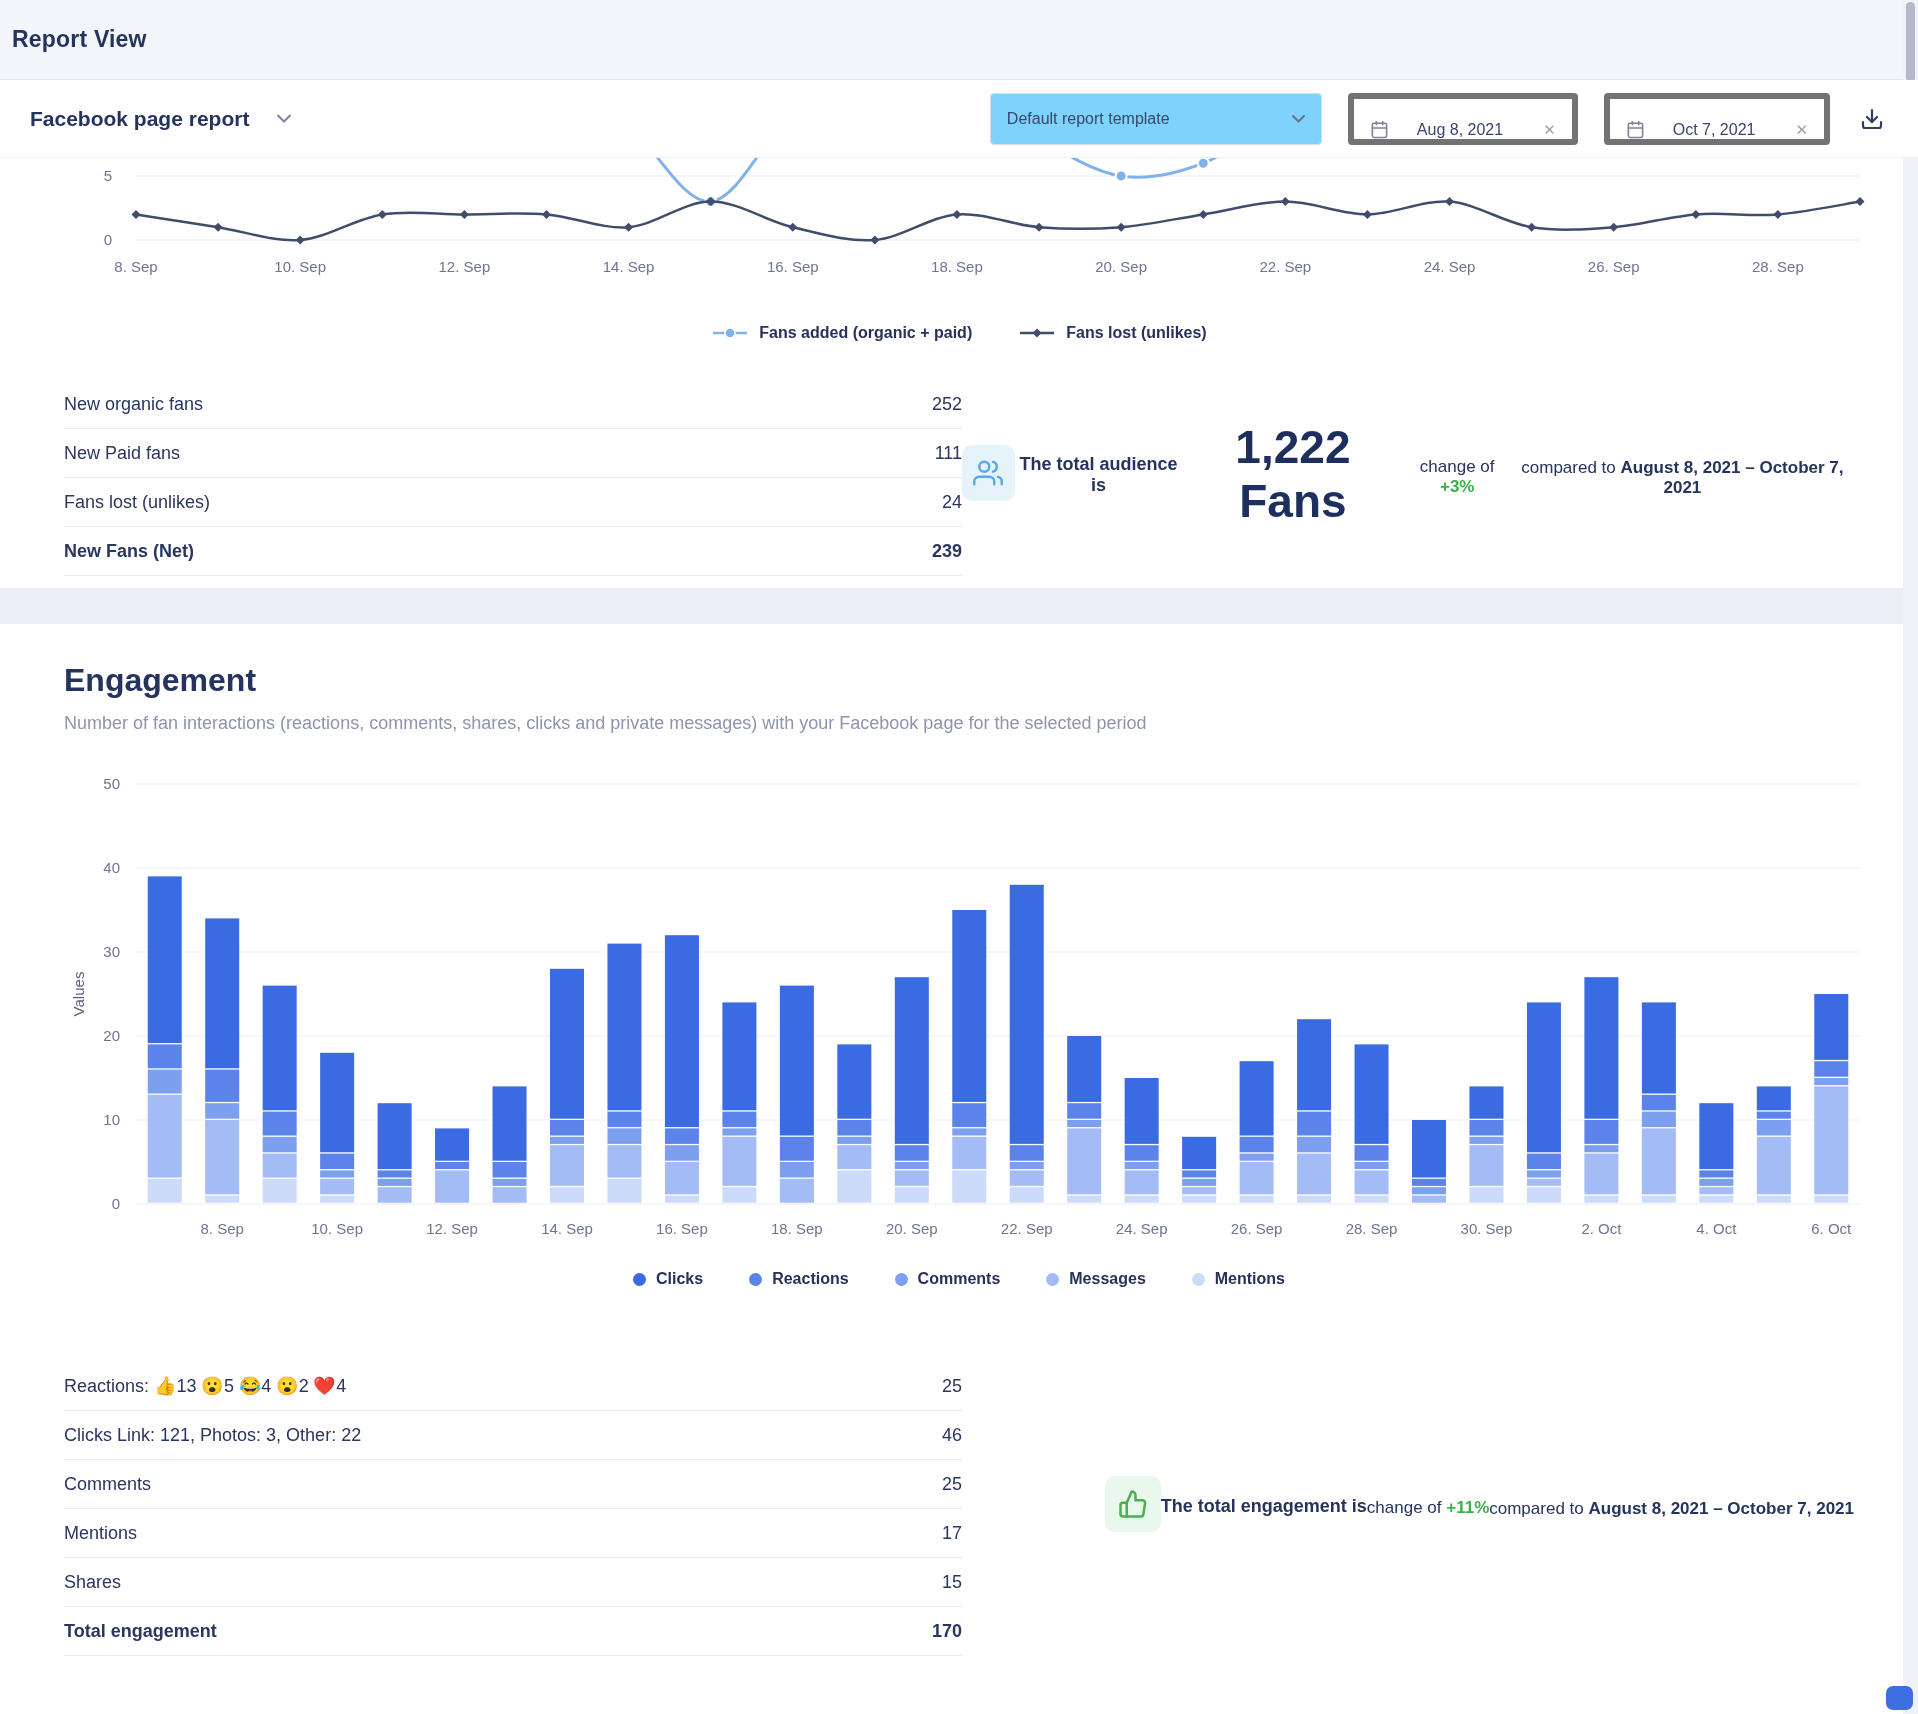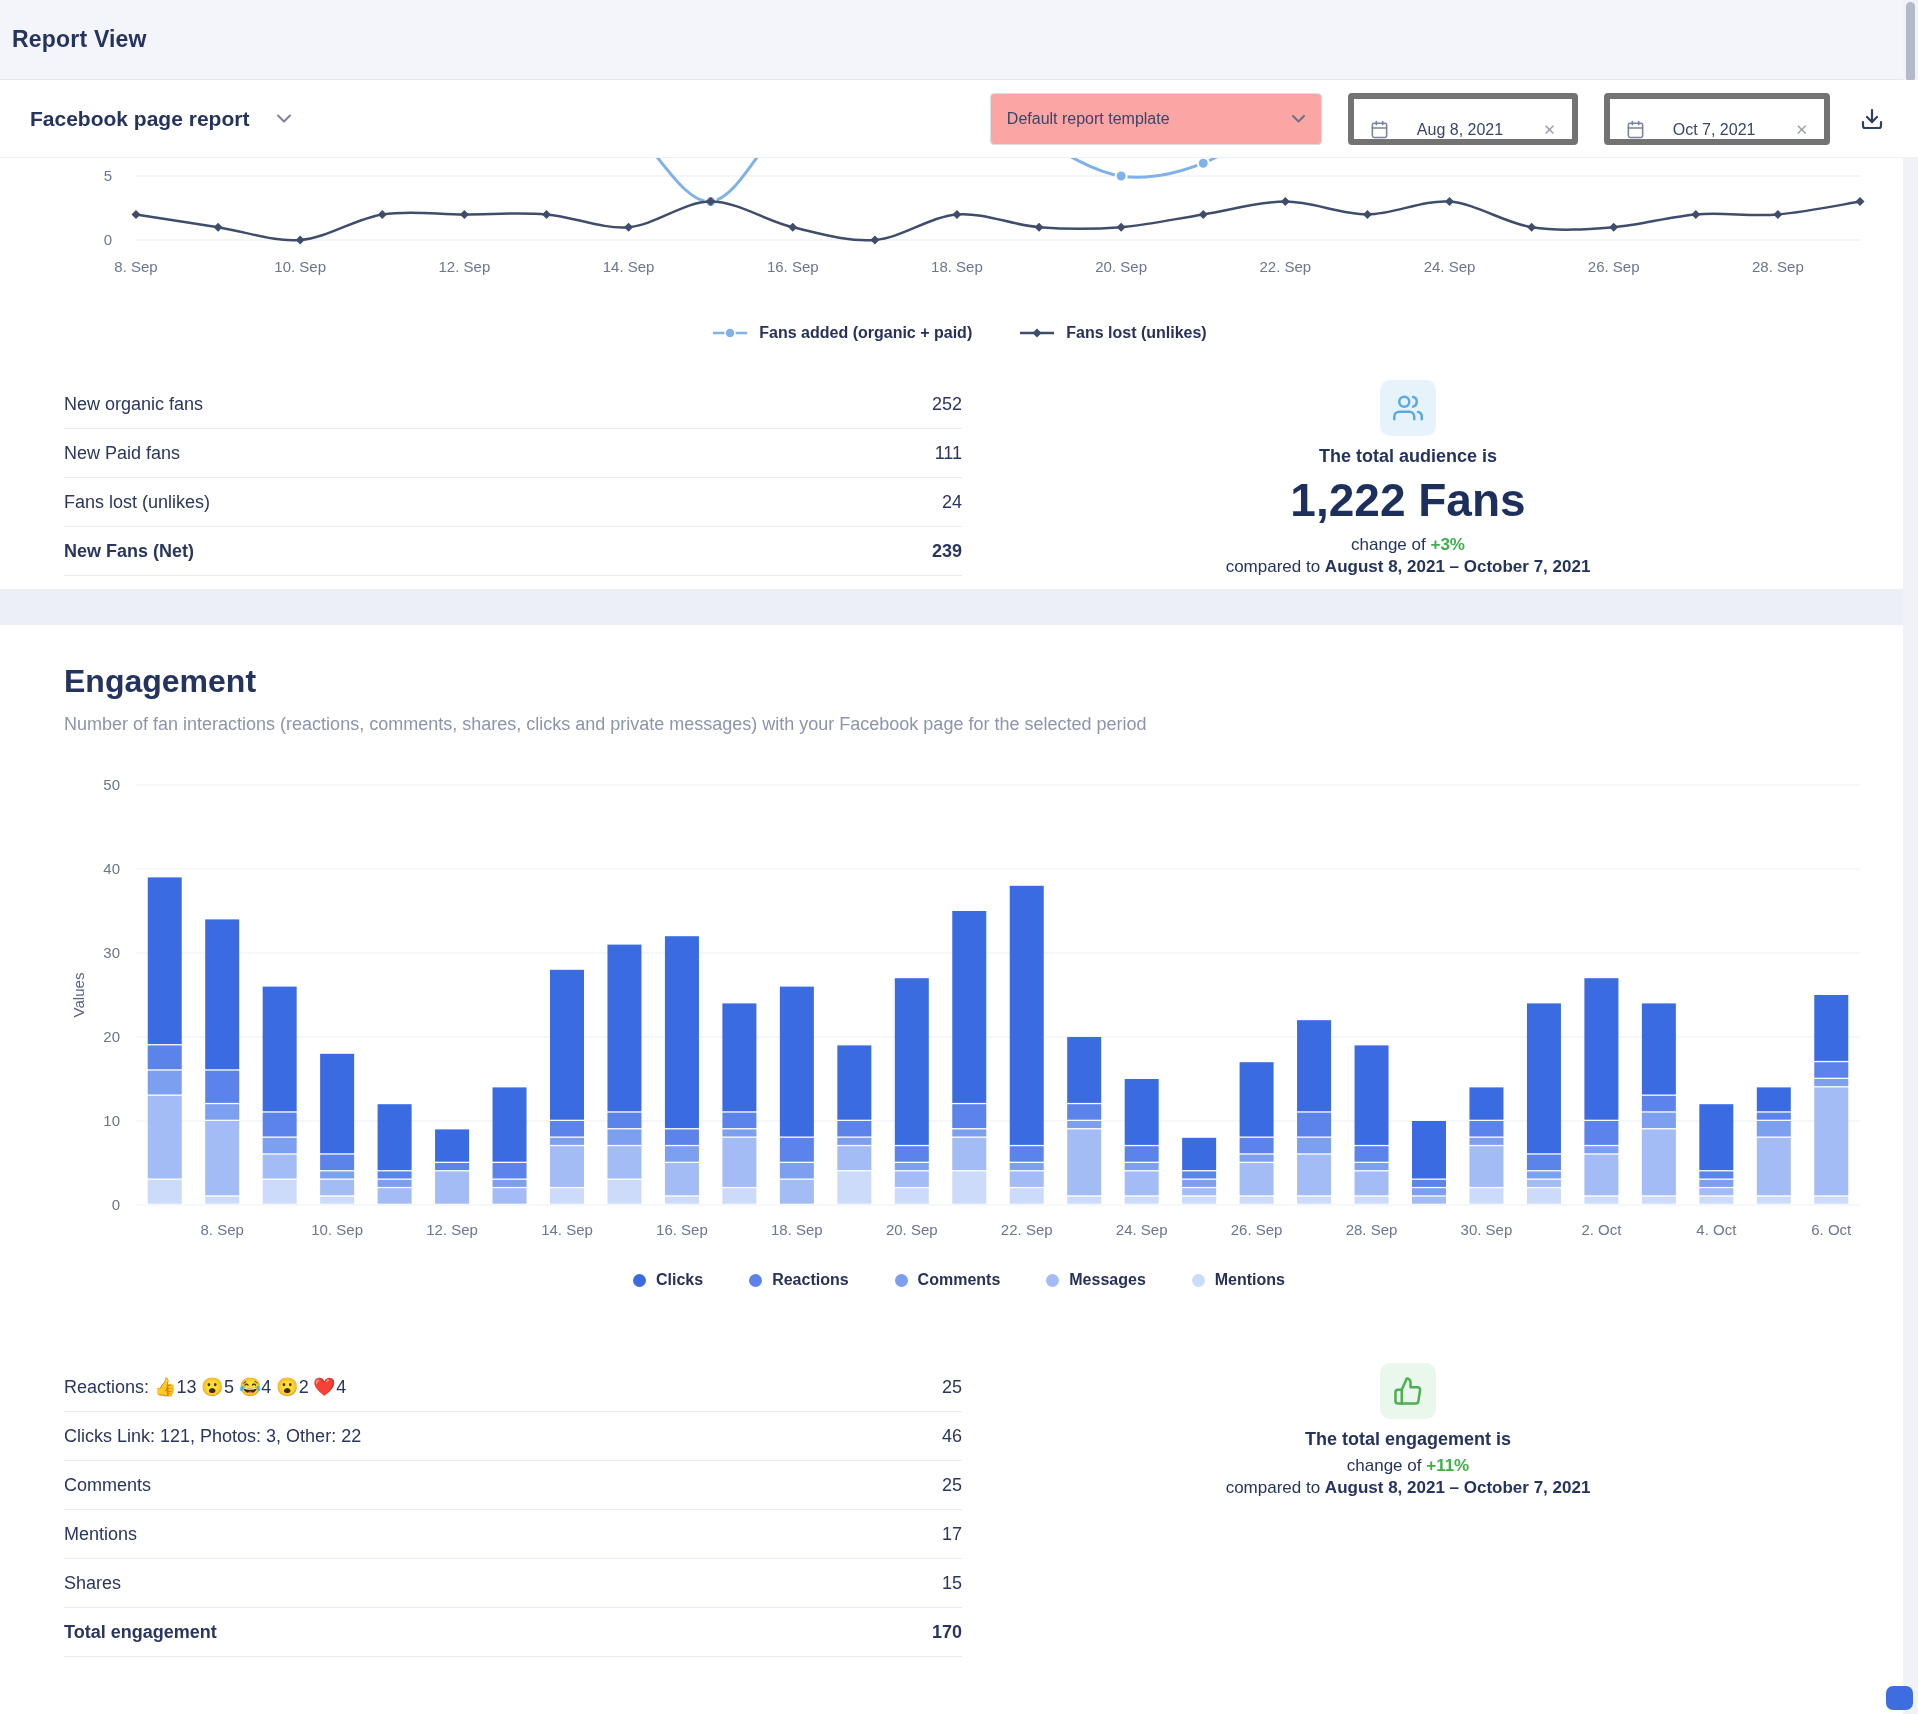--- a/index.html
+++ b/index.html
@@ -5,40 +5,40 @@
   *{box-sizing:border-box;margin:0;padding:0}
   html,body{width:1918px;height:1714px;overflow:hidden}
   body{font-family:"Liberation Sans",sans-serif;background:#edeff6;color:#2a3660;position:relative}
 
   .topbar{height:80px;background:#f4f5fa;border-bottom:1px solid #e4e7f0;display:flex;align-items:center;padding:0 12px}
   .topbar h1{font-size:23px;font-weight:600;color:#25335f;letter-spacing:.2px}
 
   .toolbar{height:78px;background:#fff;display:flex;align-items:center;padding:0 30px;border-bottom:1px solid #eef0f5;position:relative;z-index:2}
   .report-select{display:flex;align-items:center;gap:28px;font-size:21px;font-weight:700;color:#25335f;cursor:pointer}
   .toolbar-right{margin-left:auto;display:flex;align-items:center;gap:26px}
-  .select-box{display:flex;align-items:center;justify-content:space-between;width:332px;height:52px;border:1px solid #d9dde8;border-radius:4px;padding:0 16px;font-size:16px;color:#39456b;cursor:pointer;background:#fca5a5}
+  .select-box{display:flex;align-items:center;justify-content:space-between;width:332px;height:52px;border:1px solid #d9dde8;border-radius:4px;padding:0 16px;font-size:16px;color:#39456b;cursor:pointer;background:#7dd3fc}
   .date-box{display:flex;align-items:flex-end;gap:28px;height:52px;border:6px solid #737373;border-radius:4px;padding:0 16px;font-size:16px;color:#39456b;background:#fff;cursor:pointer}
   .date-box .close{color:#9aa0b2;font-size:15px;cursor:pointer;margin-left:12px}
   .download-btn{background:none;border:none;cursor:pointer;padding:4px;display:flex;align-items:center}
 
   .card{background:#fff}
   .card-fans{padding-bottom:12px}
   #fans-chart svg{display:block}
 
   .legend{display:flex;justify-content:center;align-items:center;gap:46px;margin-top:12px;min-height:26px}
   .legend-item{display:flex;align-items:center;gap:10px;font-size:16px;font-weight:700;color:#273159;cursor:pointer}
   .legend-item .dot{width:13px;height:13px;border-radius:50%;display:inline-block}
 
   .split{display:flex;padding:0 64px;margin-top:34px}
   .split-eng{margin-top:70px}
   .table{width:898px}
   .t-row{display:flex;justify-content:space-between;align-items:center;height:49px;border-bottom:1px solid #e9ebf3;font-size:18px;color:#2a3660}
   .t-row.bold{font-weight:700}
 
-  .summary{flex:1;display:flex;flex-direction:column;align-items:center;justify-content:flex-start;text-align:center}
+  .summary{flex:1;display:flex;flex-direction:row;align-items:center;justify-content:flex-end;text-align:center}
   .summary-icon{width:56px;height:56px;border-radius:10px;display:flex;align-items:center;justify-content:center;margin-bottom:10px}
   .summary-icon.blue{background:#e7f3fb}
   .summary-icon.green{background:#eaf7ec}
   .summary-heading{font-size:18px;font-weight:700;color:#25335f;margin-bottom:6px}
   .summary-value{font-size:46px;font-weight:700;color:#1d2f5c;margin-bottom:8px}
   .summary-change{font-size:17px;color:#25335f;margin-bottom:2px}
   .summary-change .pct{color:#3cb049;font-weight:700}
   .summary-compare{font-size:17px;color:#25335f}
   .summary-compare b{font-weight:700}
 

